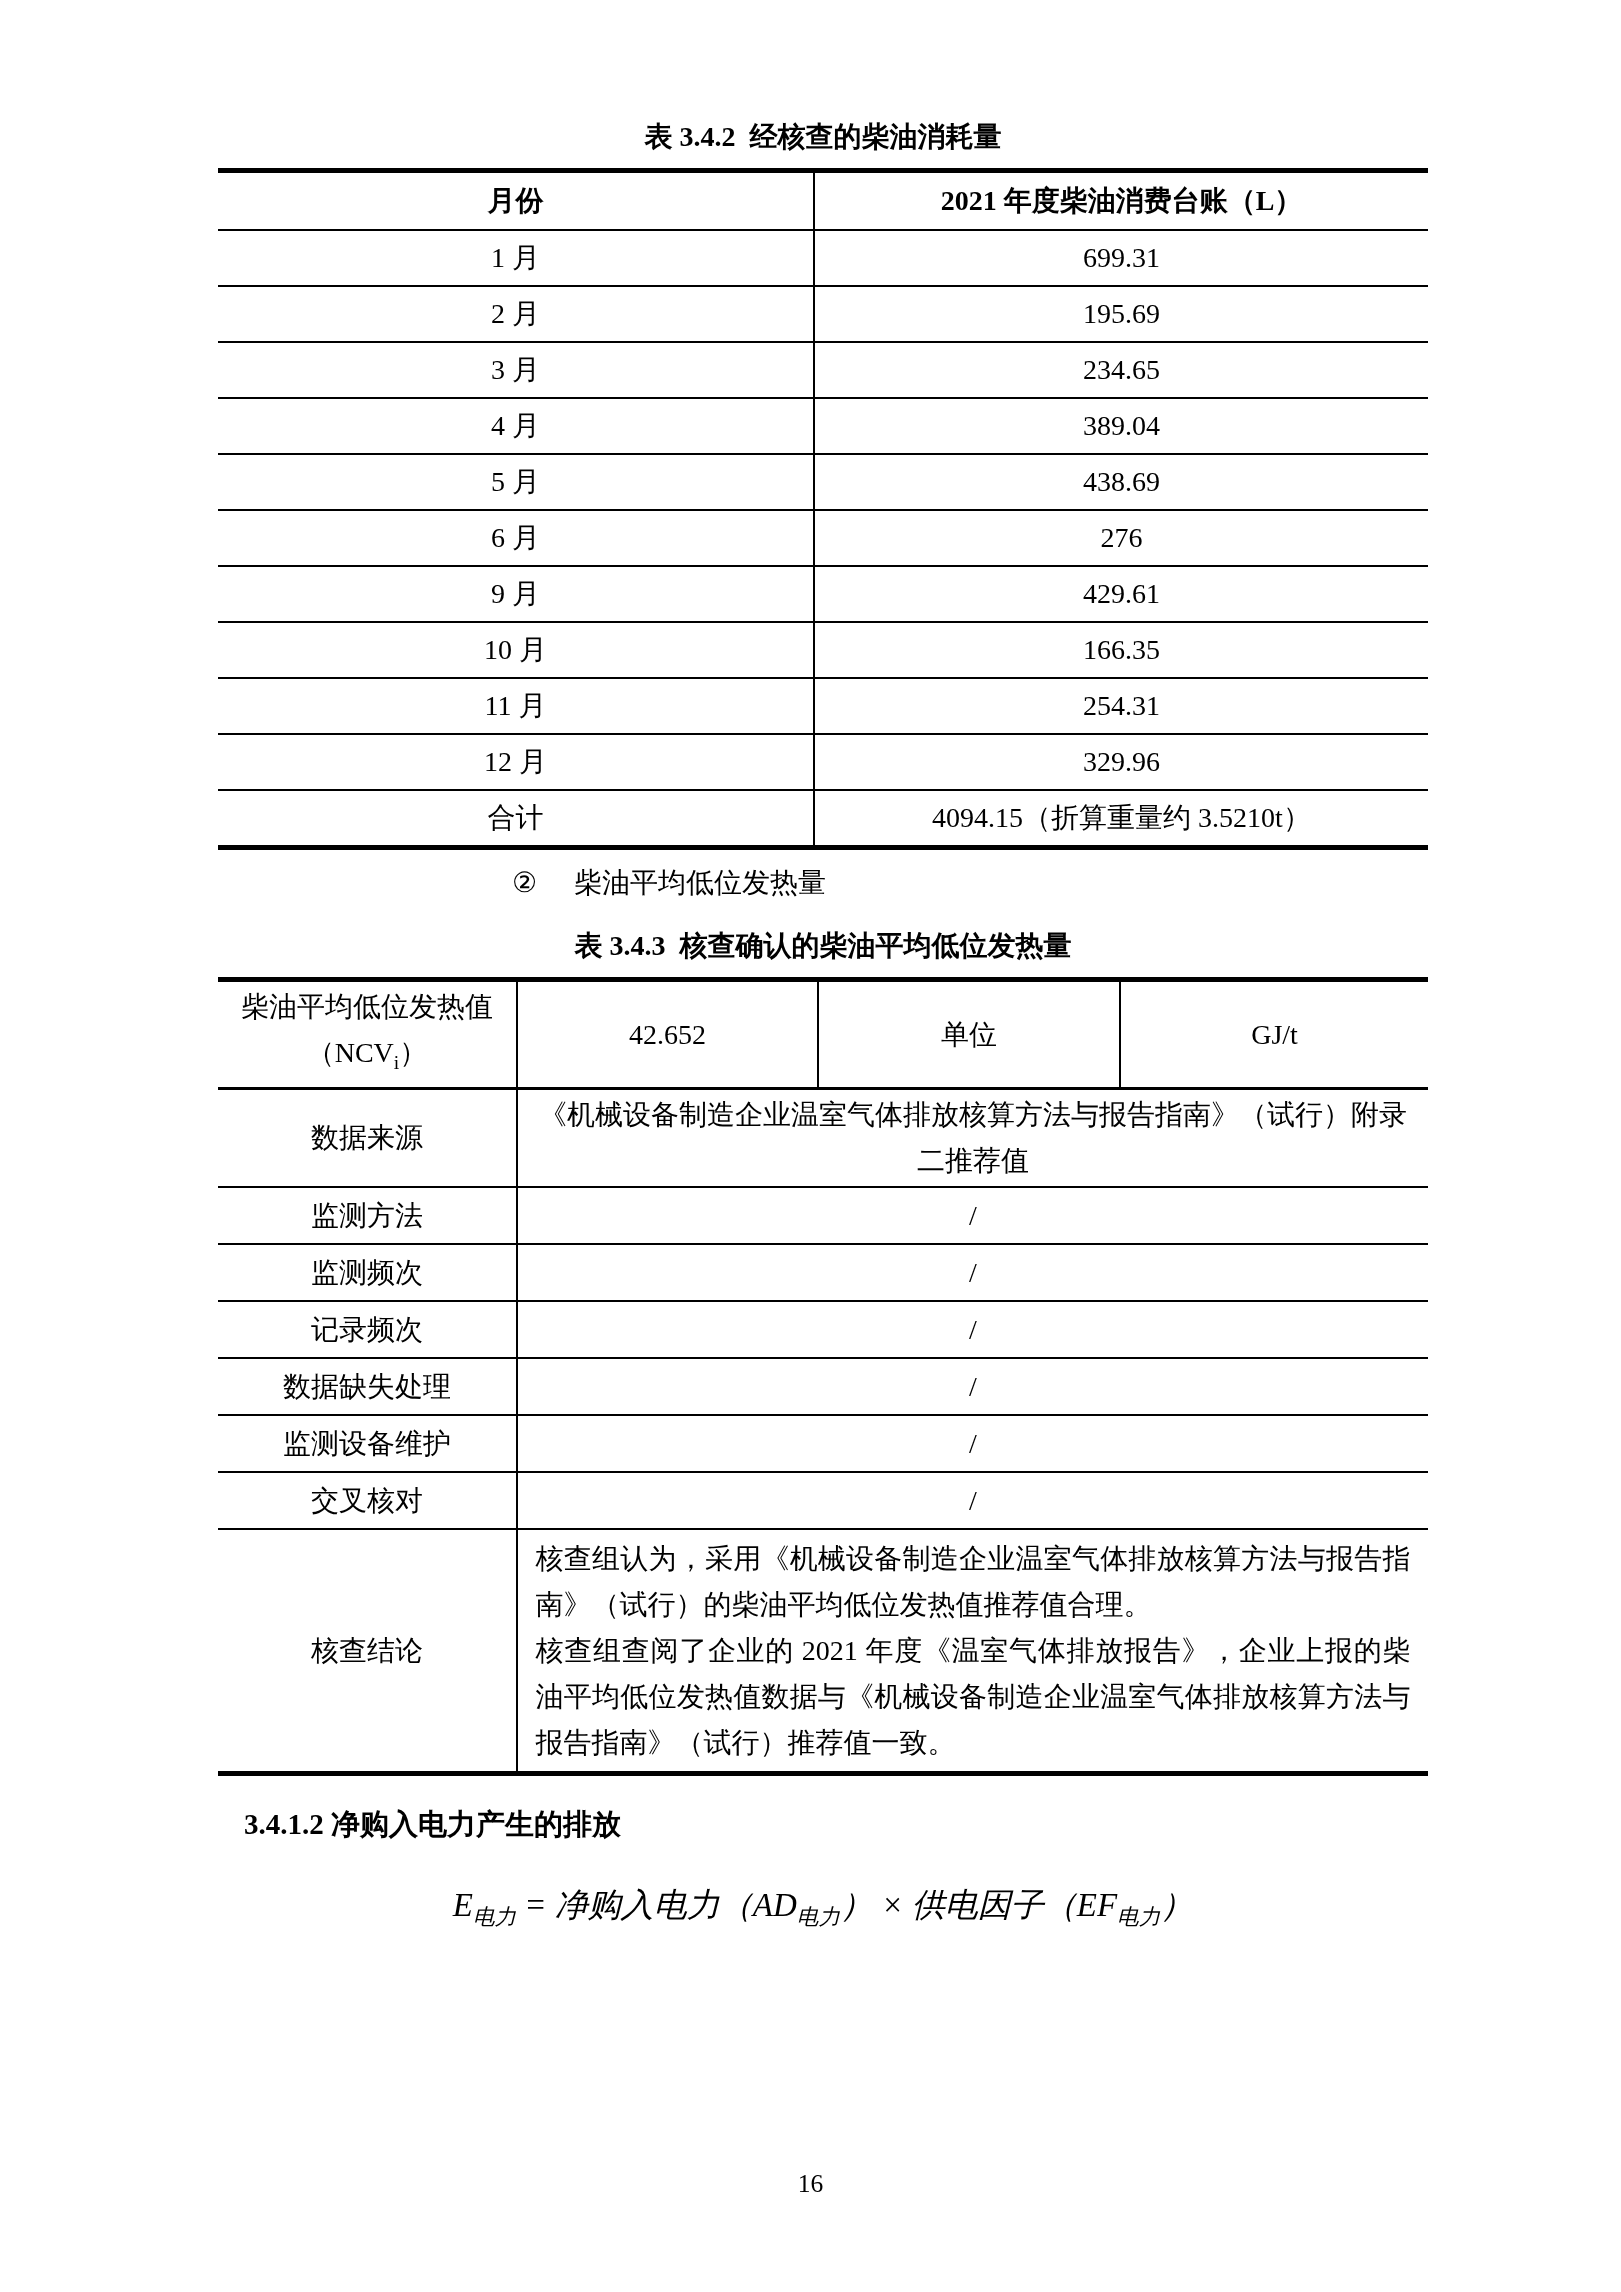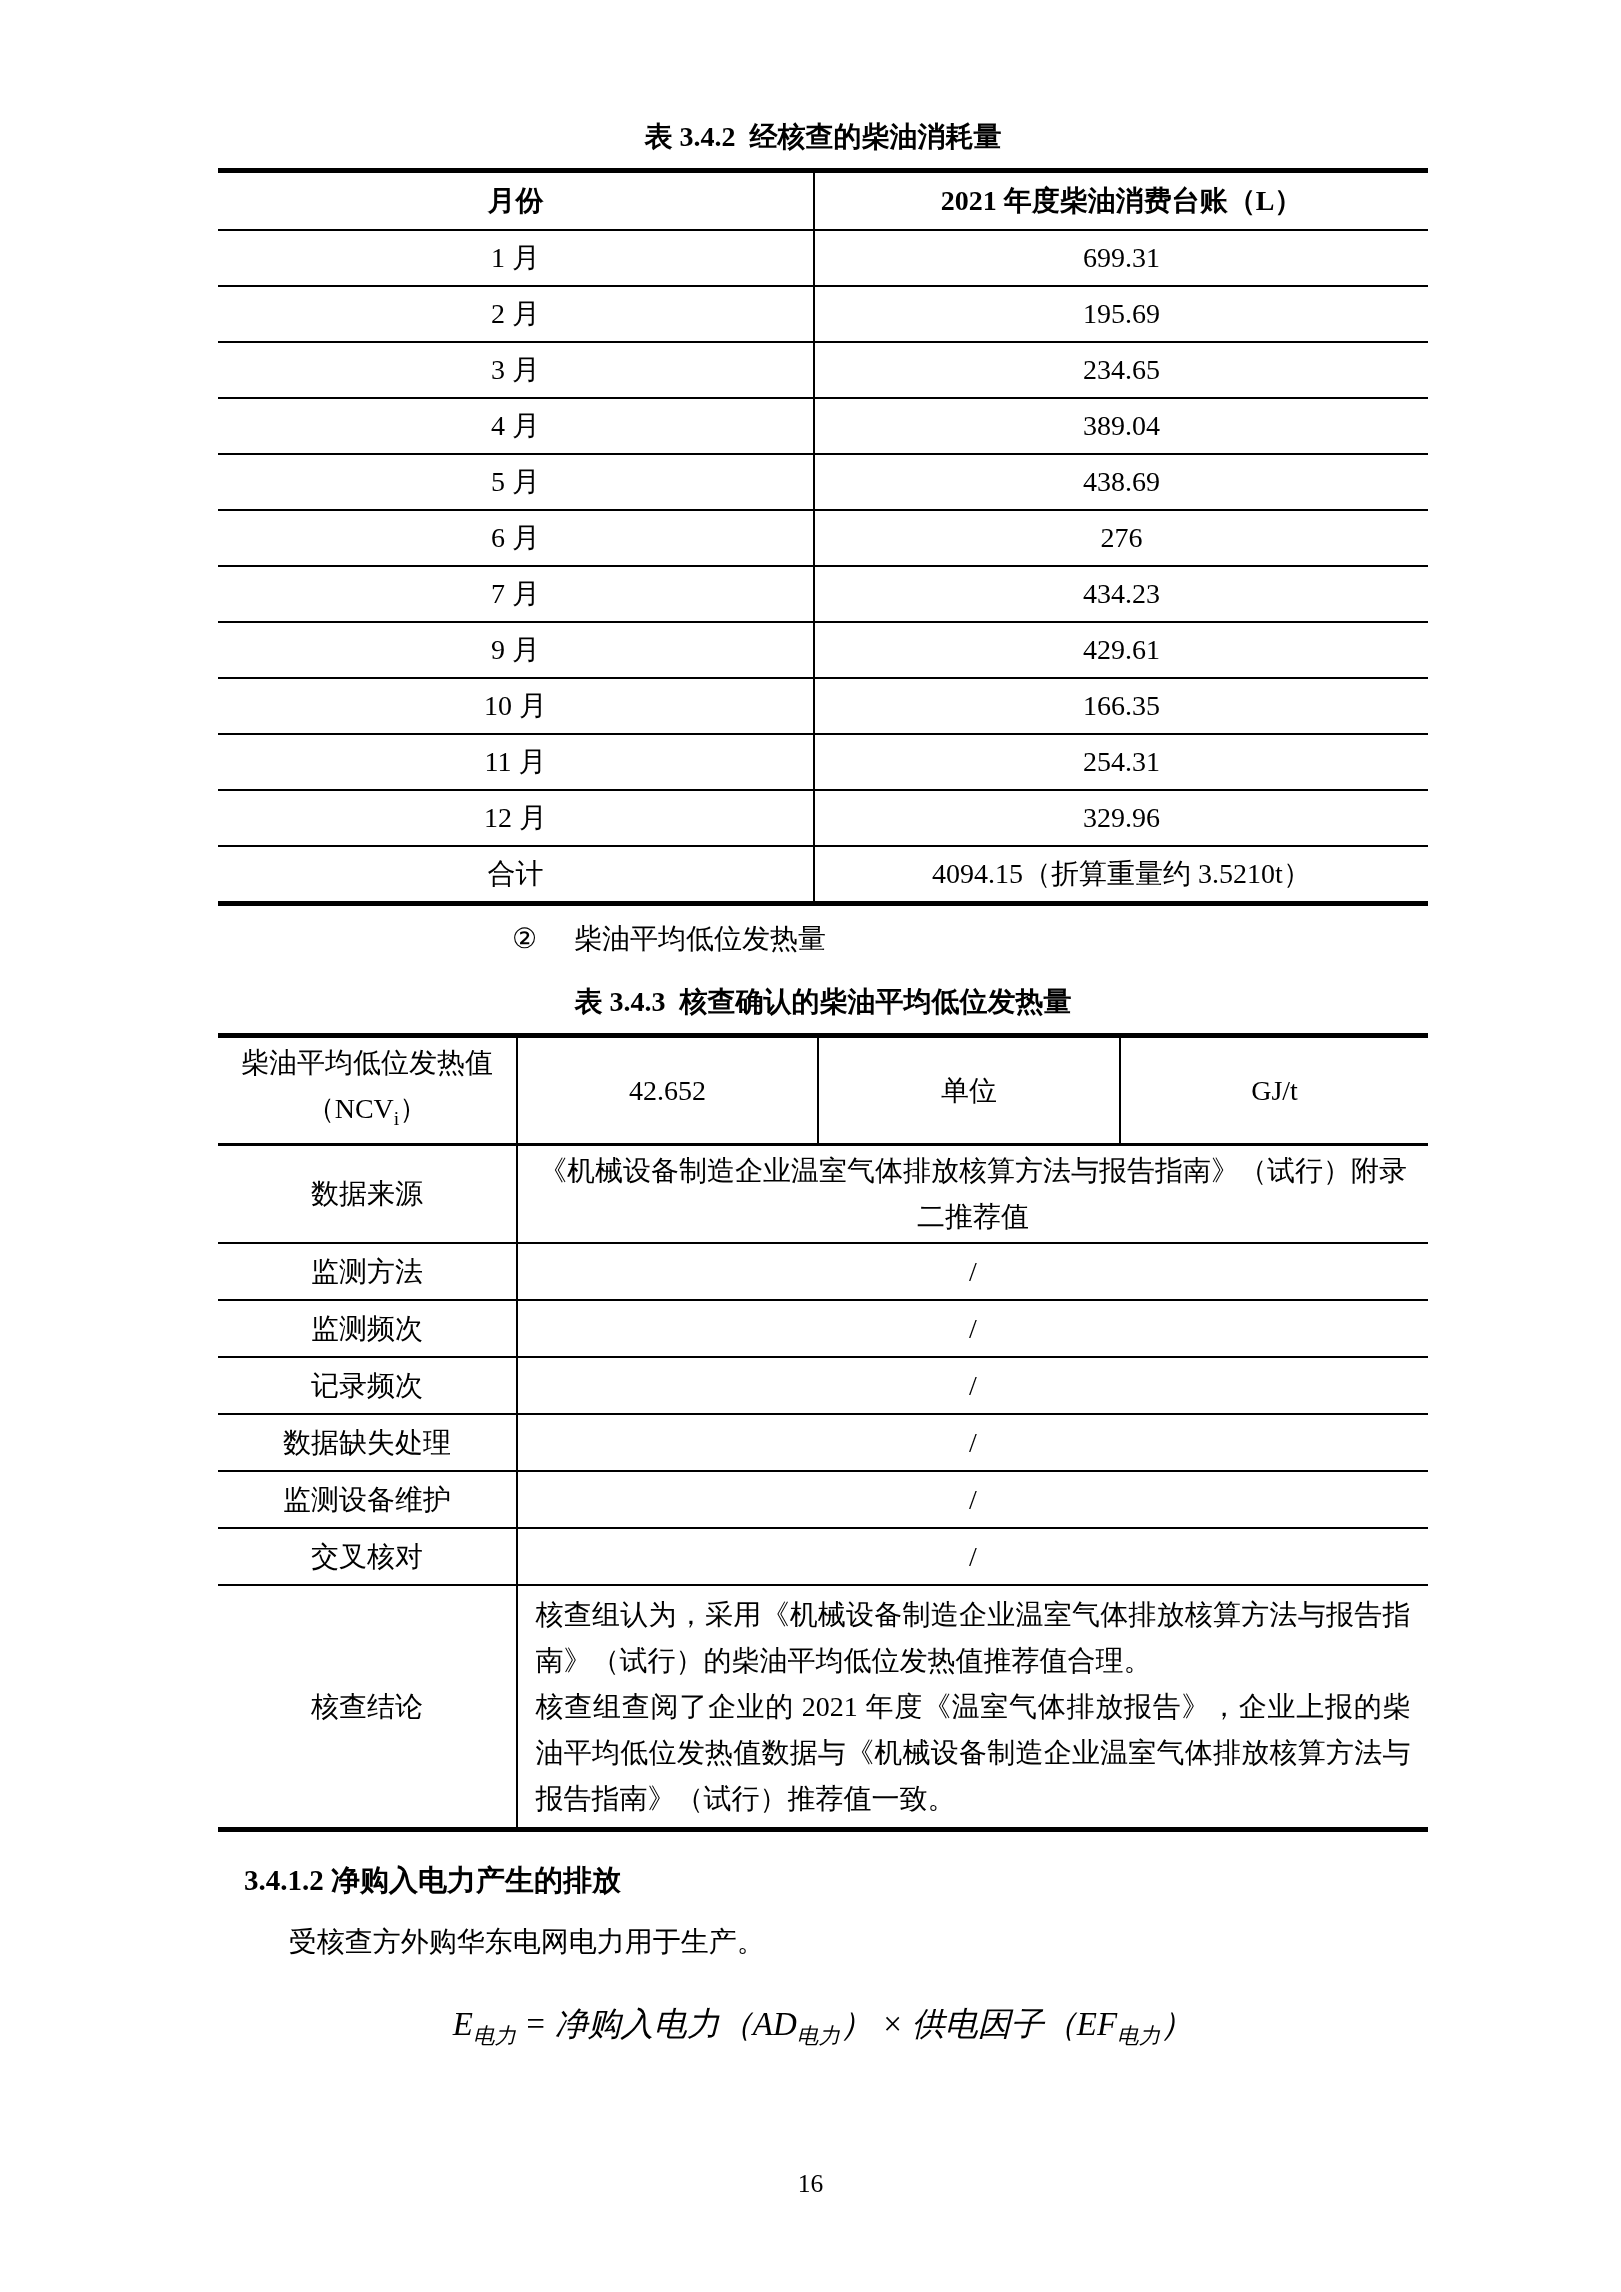--- a/index.html
+++ b/index.html
@@ -137,24 +137,20 @@
       </tr>
       <tr>
         <td>5 月</td>
         <td>438.69</td>
       </tr>
       <tr>
         <td>6 月</td>
         <td>276</td>
       </tr>
       <tr>
-        <td>7 月</td>
-        <td>434.23</td>
-      </tr>
-      <tr>
         <td>9 月</td>
         <td>429.61</td>
       </tr>
       <tr>
         <td>10 月</td>
         <td>166.35</td>
       </tr>
       <tr>
         <td>11 月</td>
         <td>254.31</td>
@@ -226,21 +222,20 @@
         <td colspan="3" class="val">
           <p>核查组认为，采用《机械设备制造企业温室气体排放核算方法与报告指南》（试行）的柴油平均低位发热值推荐值合理。</p>
           <p>核查组查阅了企业的 2021 年度《温室气体排放报告》，企业上报的柴油平均低位发热值数据与《机械设备制造企业温室气体排放核算方法与报告指南》（试行）推荐值一致。</p>
         </td>
       </tr>
     </tbody>
       </table>
 
     <div class="section-heading">3.4.1.2 净购入电力产生的排放</div>
 
-    <div class="body-paragraph">受核查方外购华东电网电力用于生产。</div>
 
     <div class="formula-line">
       <span>E</span><sub>电力</sub><span> = 净购入电力（AD</span><sub>电力</sub><span>） × 供电因子（EF</span><sub>电力</sub><span>）</span>
     </div>
 
   </div>
 
   <div class="page-number">16</div>
 </div>
 

